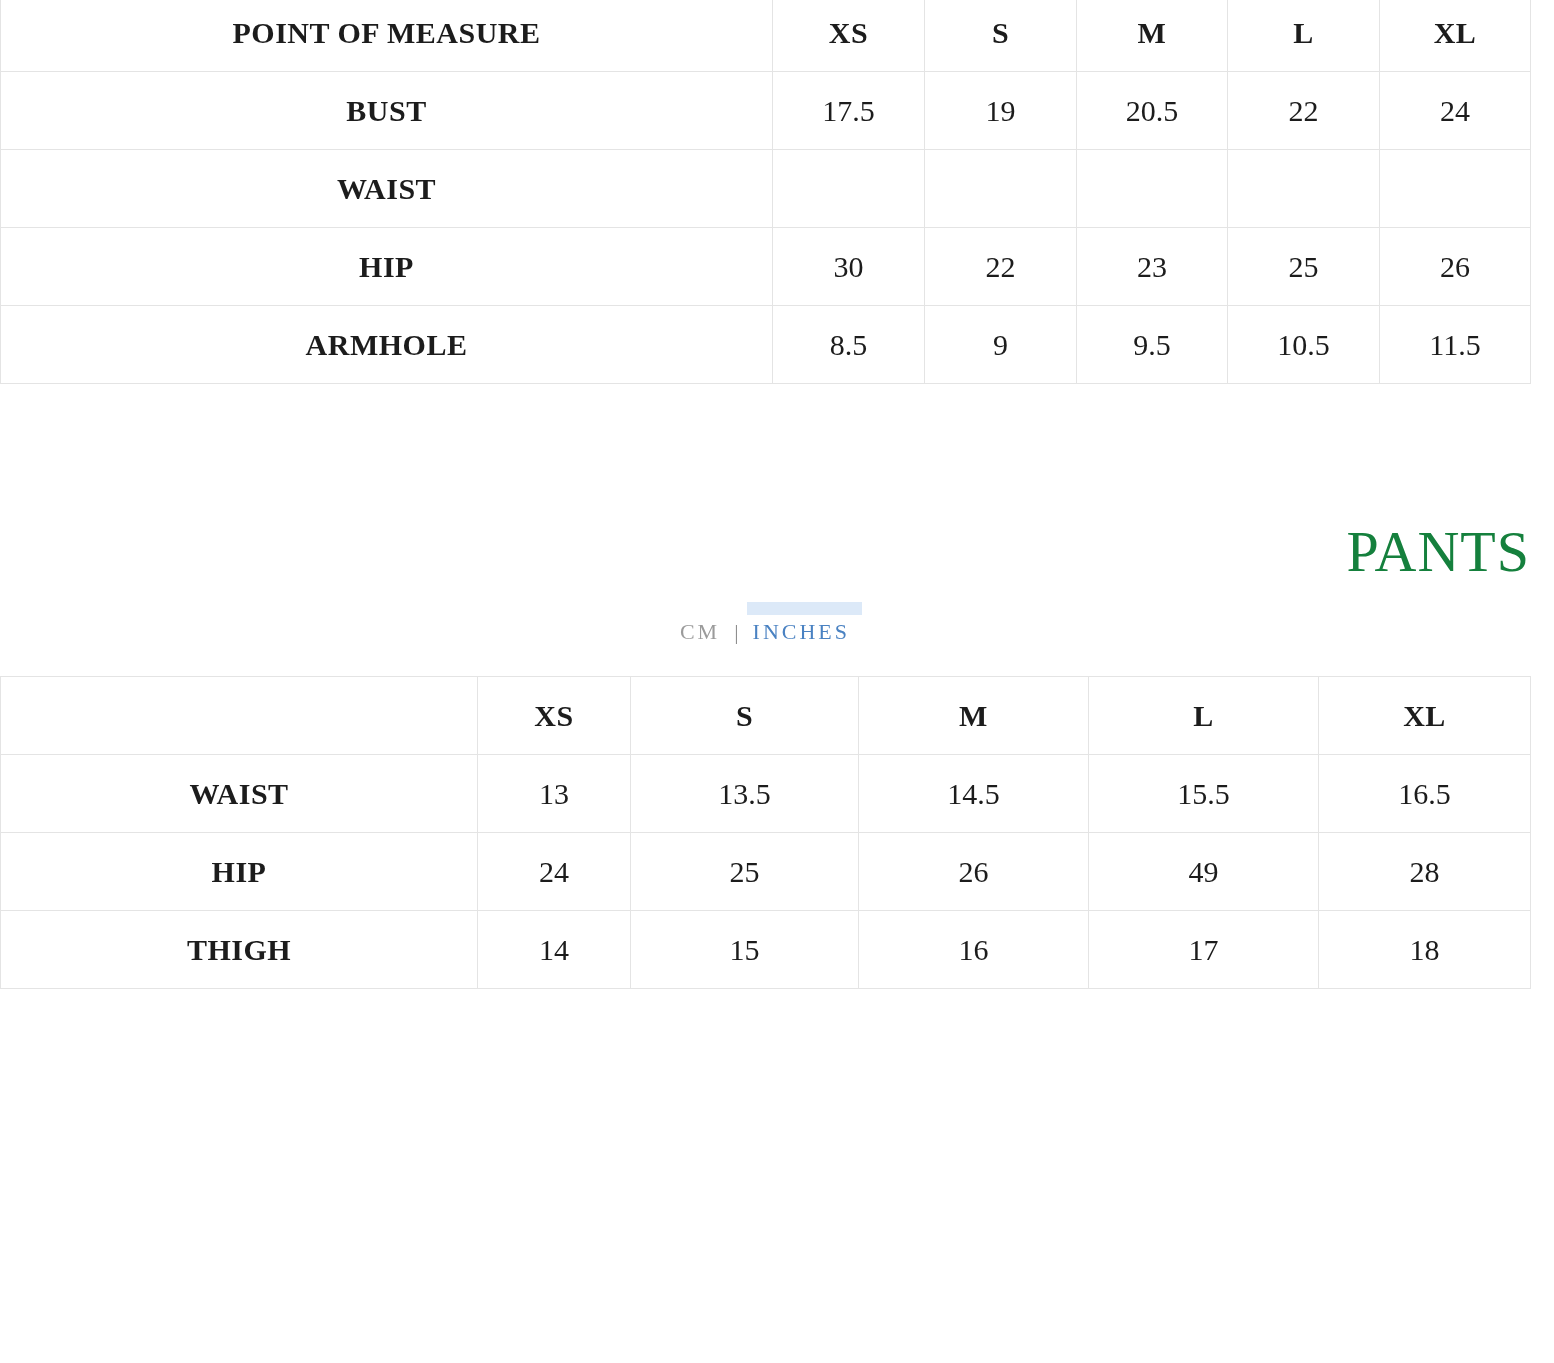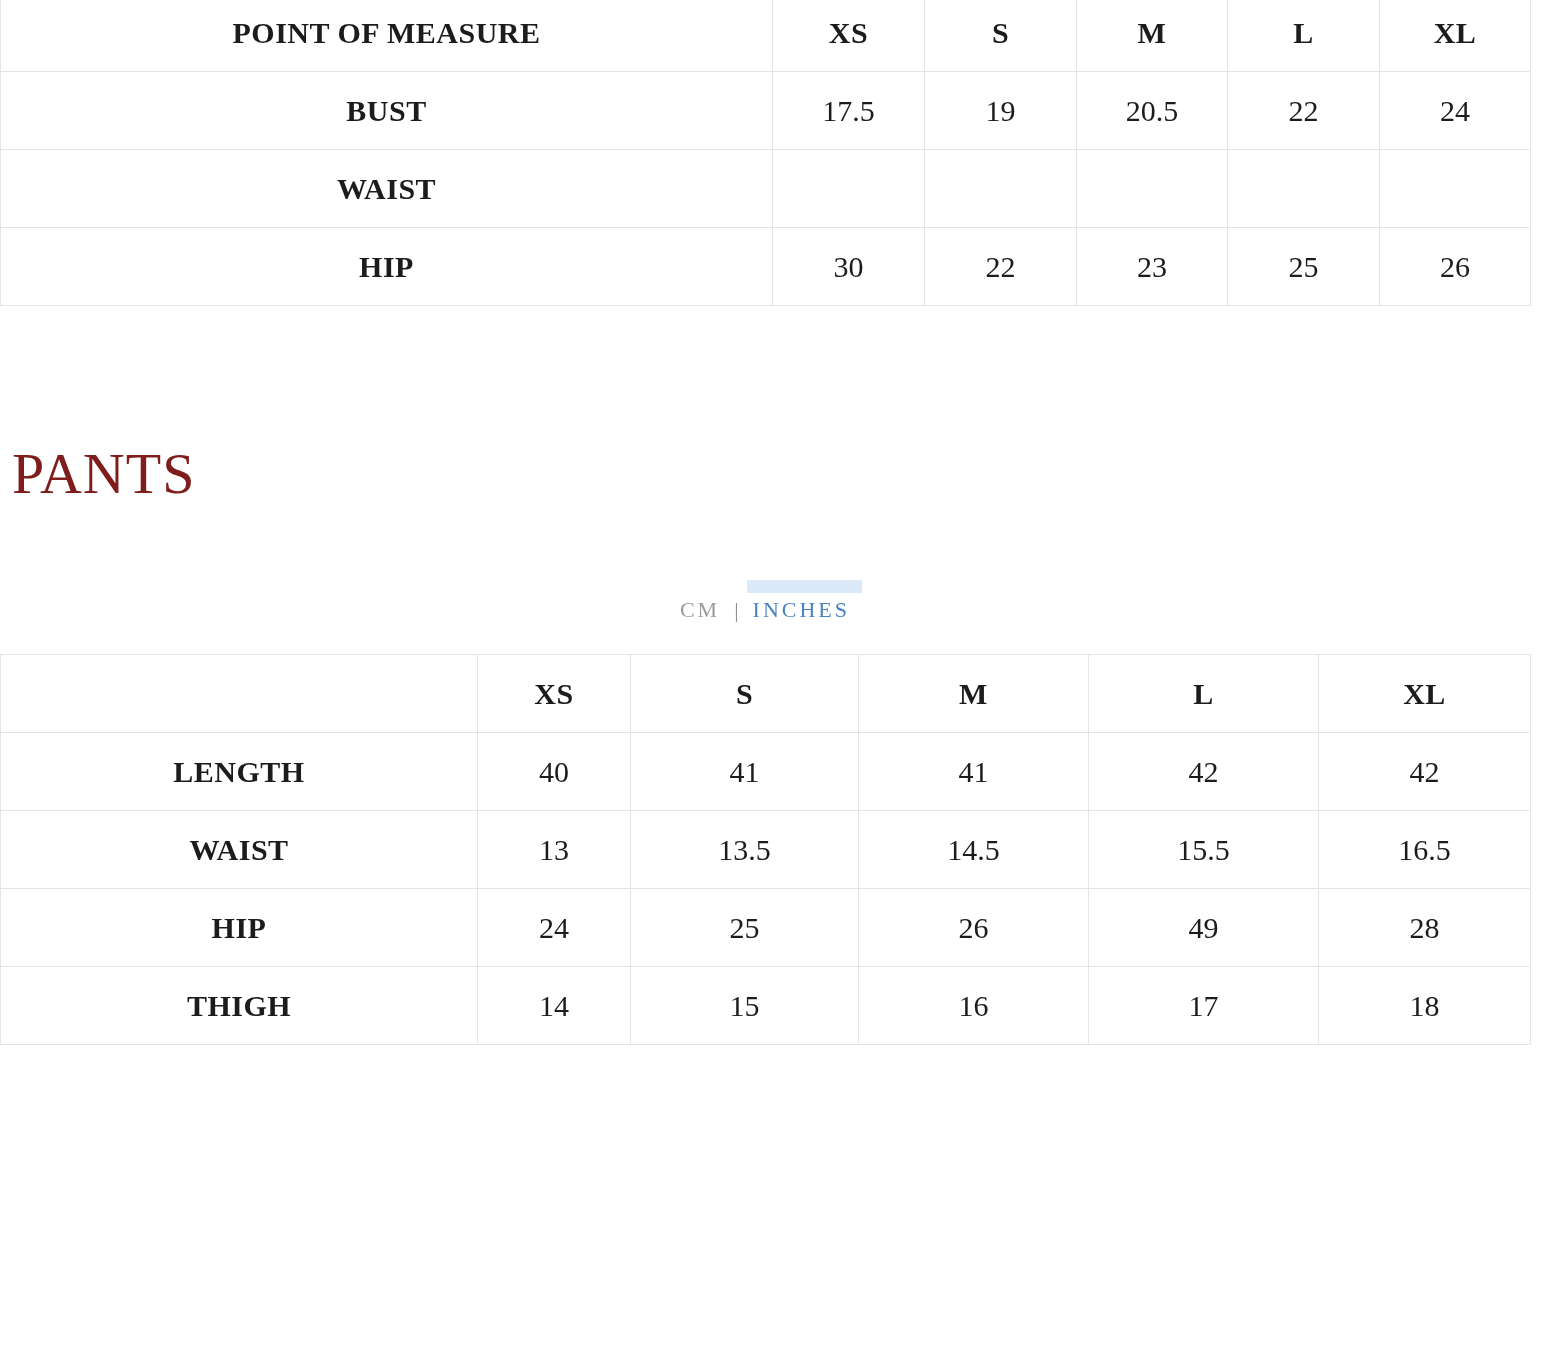--- a/index.html
+++ b/index.html
@@ -36,29 +36,29 @@
     white-space: nowrap;
   }
   table.size-table th,
   table.size-table td.row-label {
     font-weight: bold;
     letter-spacing: 0.5px;
   }
   .pants-title {
     margin: 135px 0 0 12px;
     padding: 0;
-    text-align: left;
+    text-align: right;
     font-size: 58px;
     font-weight: normal;
     letter-spacing: 1px;
     line-height: 66px;
-    color: #7f1d1d;
+    color: #15803d;
   }
   .unit-toggle {
-    margin-top: 88px;
+    margin-top: 32px;
     height: 30px;
     line-height: 30px;
     text-align: center;
     font-size: 22px;
     letter-spacing: 3px;
   }
   .unit-toggle .unit-cm {
     color: #9b9b9b;
     cursor: pointer;
   }
@@ -130,20 +130,28 @@
         <td></td>
       </tr>
       <tr>
         <td class="row-label">HIP</td>
         <td>30</td>
         <td>22</td>
         <td>23</td>
         <td>25</td>
         <td>26</td>
       </tr>
+      <tr>
+        <td class="row-label">ARMHOLE</td>
+        <td>8.5</td>
+        <td>9</td>
+        <td>9.5</td>
+        <td>10.5</td>
+        <td>11.5</td>
+      </tr>
     </tbody>
   </table>
 
   <h2 class="pants-title">PANTS</h2>
 
   <div class="unit-toggle">
     <span class="unit-cm">CM</span><span class="unit-sep">|</span><span class="inches-wrap"><span class="inches-highlight"></span><span class="unit-inches">INCHES</span></span>
   </div>
 
   <table class="size-table pants">
@@ -160,28 +168,20 @@
         <th></th>
         <th>XS</th>
         <th>S</th>
         <th>M</th>
         <th>L</th>
         <th>XL</th>
       </tr>
     </thead>
     <tbody>
       <tr>
-        <td class="row-label">LENGTH</td>
-        <td>40</td>
-        <td>41</td>
-        <td>41</td>
-        <td>42</td>
-        <td>42</td>
-      </tr>
-      <tr>
         <td class="row-label">WAIST</td>
         <td>13</td>
         <td>13.5</td>
         <td>14.5</td>
         <td>15.5</td>
         <td>16.5</td>
       </tr>
       <tr>
         <td class="row-label">HIP</td>
         <td>24</td>

